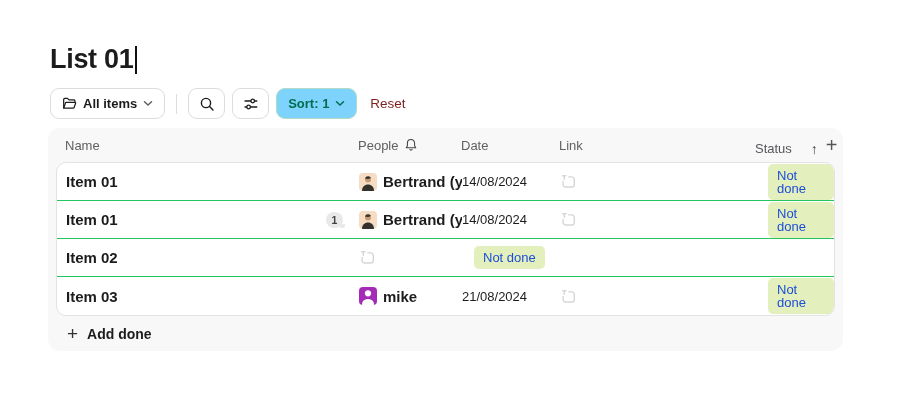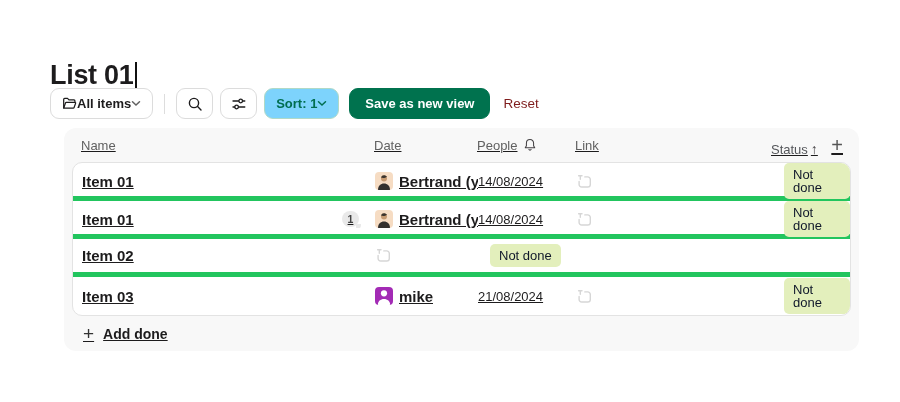--- a/index.html
+++ b/index.html
@@ -4,69 +4,69 @@
 <style>
   * { box-sizing: border-box; }
   html,body { margin:0; padding:0; }
   body {
     width:900px; height:402px; background:#ffffff;
     font-family:"Liberation Sans", sans-serif;
     color:#1d1c1d; position:relative; overflow:hidden;
   }
 
   
-  .title-row { position:absolute; left:50px; top:60px; display:flex; align-items:center; }
+  .title-row { position:absolute; left:50px; top:44px; display:flex; align-items:center; }
   .page-title { font-size:27px; font-weight:800; letter-spacing:-0.3px; margin:0; color:#1d1c1d; }
   .caret { width:2px; height:28px; background:#111; margin-left:2px; animation:blink 1.1s steps(1) infinite; }
   @keyframes blink { 50% { opacity:0; } }
 
   
   .toolbar { position:absolute; left:50px; top:88px; height:31px; display:flex; align-items:center; gap:7px; }
   .btn {
-    display:inline-flex; align-items:center; height:31px; padding:0 11px;
+    display:inline-flex; align-items:center; gap:6px; height:31px; padding:0 11px;
     background:#fff; border:1px solid #dcdcdc; border-radius:9px;
     font-family:inherit; font-size:13px; font-weight:700; color:#1d1c1d; cursor:pointer; white-space:nowrap;
   }
   .icon-btn { width:37px; padding:0; justify-content:center; }
   .toolbar-divider { width:1px; height:20px; background:#ddd; margin:0 4px; }
   .sort-btn { background:#7dd3fc; border-color:#b0d9c7; color:#006e50; }
   .sort-btn svg { stroke:#006e50; }
   .save-btn { background:#00724e; border:1px solid #00724e; color:#fff; padding:0 15px; margin-left:3px; }
   .reset-link { background:none; border:none; color:#7f1d1d; font-size:13.5px; font-weight:500; padding:0 4px; margin-left:2px; cursor:pointer; font-family:inherit; }
 
   
-  .list-container { position:absolute; left:64px; top:128px; width:795px; height:223px; background:#f8f8f8; border-radius:12px;text-decoration:underline; }
+  .list-container { position:absolute; left:48px; top:128px; width:795px; height:223px; background:#f8f8f8; border-radius:12px; }
 
   .grid-cols { display:grid; grid-template-columns:293px 103px 98px 196px 1fr; align-items:center; }
 
   .table-header { height:34px; padding-left:17px; padding-right:12px; color:#616161; font-size:13px; }
   .hcell { display:flex; align-items:center; gap:6px; }
   .hcell-status { justify-content:space-between; padding-right:2px; }
-  .status-sort { display:flex; align-items:center; gap:3px; color:#54565a;margin-top:8px; }
+  .status-sort { display:flex; align-items:flex-start; gap:19px; color:#54565a;margin-top:8px; }
   .sort-arrow { font-size:14px; color:#454245; }
   .add-column { font-size:20px; font-weight:300; color:#555; line-height:14px; background:none; border:none; cursor:pointer; padding:0 2px; font-family:inherit; }
 
   .card { margin:0 8px; background:#fff; border:1px solid #e3e3e3; border-radius:10px; overflow:hidden; }
 
-  .row { height:38px; padding-left:9px; border-bottom:5px solid #22c55e; font-size:15px; cursor:pointer; }
+  .row { height:38px; padding-left:9px; border-bottom:1px solid #22c55e; font-size:15px; cursor:pointer; }
   .row:last-child { border-bottom:none; }
 
   .cell-name { display:flex; justify-content:space-between; align-items:center; padding-right:16px; font-weight:700; overflow:hidden; }
   .comment-badge { position:relative; min-width:17px; height:16px; background:#e9e9e9; border-radius:8px;
     font-size:10.5px; font-weight:700; color:#424242; display:flex; align-items:center; justify-content:center; flex:none; }
   .comment-badge::after { content:""; position:absolute; right:-1.5px; bottom:-1.5px; width:5px; height:5px; background:#e9e9e9; border-radius:0 0 4px 1px; }
 
   .cell-people { display:flex; align-items:center; gap:6px; font-weight:700; overflow:hidden; white-space:nowrap; }
   .person-name { overflow:hidden; white-space:nowrap; }
   .avatar { width:18px; height:18px; border-radius:4px; overflow:hidden; flex:none; display:block; }
 
   .cell-date { font-size:13px; white-space:nowrap; }
   .cell-link { display:flex; align-items:center; }
   .cell-status { padding-left:12px; }
-  .pill { display:inline-block; background:#e3efbc; color:#0f172a; font-size:13px; line-height:1; padding:5px 9px 5px; border-radius:5px; }
+  .pill { display:inline-block; background:#e3efbc; color:#1d4ed8; font-size:13px; line-height:1; padding:5px 9px 5px; border-radius:5px; }
 
   .add-item-row { display:flex; align-items:center; gap:9px; height:36px; padding-left:19px;
     font-size:14px; font-weight:700; color:#1d1c1d; background:none; border:none; width:100%; text-align:left; cursor:pointer; font-family:inherit; }
   .add-item-plus { font-size:19px; font-weight:300; color:#333; line-height:14px; }
 
   svg { display:block; }
 </style>
 </head>
 <body>
 
@@ -115,42 +115,41 @@
 
   <button class="btn sort-btn">
     <span>Sort: 1</span>
     <span>
       <svg width="10" height="7" viewBox="0 0 10 7" fill="none" stroke-width="1.5" stroke-linecap="round">
           <path d="M1.5 1.8 L5 5 L8.5 1.8"></path>
         </svg>
     </span>
   </button>
 
-  <button class="btn save-btn">Save as new view</button>
 
   <button class="reset-link">Reset</button>
 </div>
 
 <div class="list-container">
 
   <div class="table-header grid-cols">
     <div class="hcell">
       <span>Name</span>
-    </div>
-    <div class="hcell">
-      <span>Date</span>
     </div>
     <div class="hcell">
       <span>People</span>
       <span>
         <svg width="14" height="14" viewBox="0 0 16 16" fill="none" stroke="#454245" stroke-width="1.2" stroke-linecap="round" stroke-linejoin="round">
           <path d="M8 1.8 c-2.6 0 -4.1 1.9 -4.1 4.2 v2.9 L2.6 11.2 h10.8 L12.1 8.9 V6 c0 -2.3 -1.5 -4.2 -4.1 -4.2 z"></path>
           <path d="M6.7 13 a1.4 1.4 0 0 0 2.6 0"></path>
         </svg>
       </span>
+    </div>
+    <div class="hcell">
+      <span>Date</span>
     </div>
     <div class="hcell">
       <span>Link</span>
     </div>
     <div class="hcell hcell-status">
       <span class="status-sort">
         <span>Status</span>
         <span class="sort-arrow">↑</span>
       </span>
       <button class="add-column">+</button>

